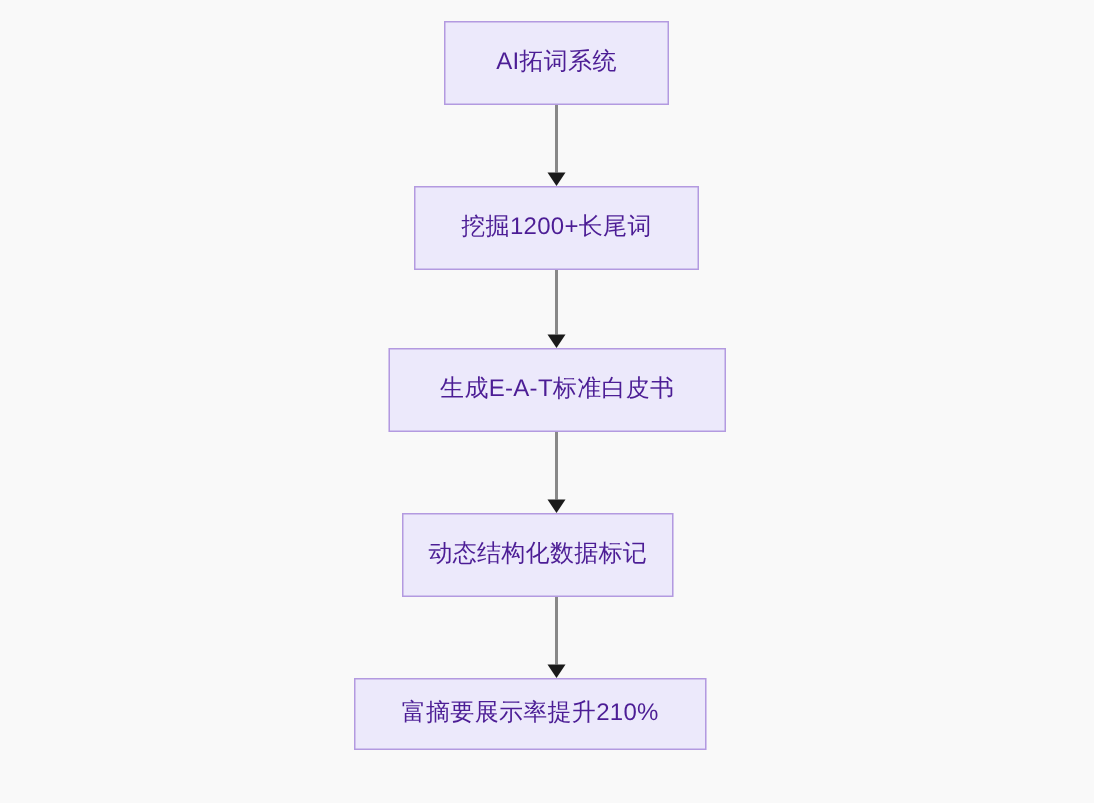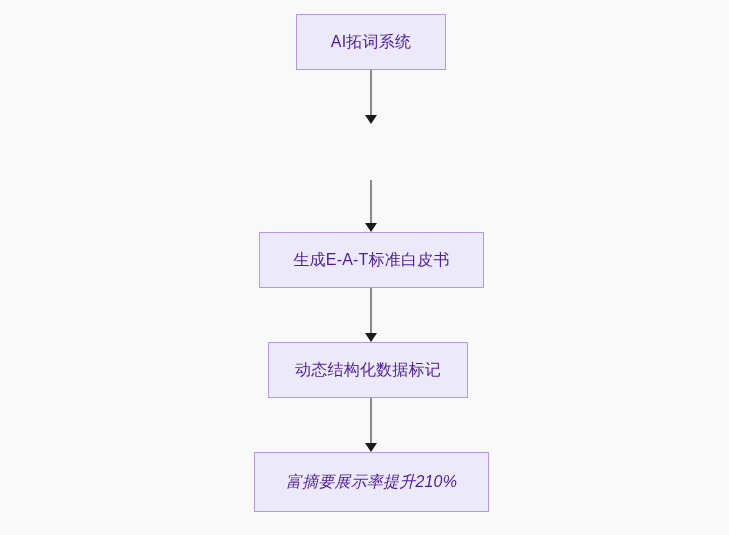--- a/index.html
+++ b/index.html
@@ -67,41 +67,44 @@
 
   <div class="flow-node" style="left:296px; top:14px; width:150px; height:56px;">
     <span class="node-label">AI拓词系统</span>
   </div>
 
   <div class="flow-edge" style="left:361px; top:70px; width:20px; height:54px;">
     <div class="edge-line" style="height:45px;"></div>
     <div class="edge-head"></div>
   </div>
 
+  <div class="flow-node" style="left:276px; top:124px; width:190px; height:56px;">
+    <span class="node-label">挖掘1200+长尾词</span>
+  </div>
 
   <div class="flow-edge" style="left:361px; top:180px; width:20px; height:52px;">
     <div class="edge-line" style="height:43px;"></div>
     <div class="edge-head"></div>
   </div>
 
   <div class="flow-node" style="left:259px; top:232px; width:225px; height:56px;">
     <span class="node-label">生成E-A-T标准白皮书</span>
   </div>
 
   <div class="flow-edge" style="left:361px; top:288px; width:20px; height:54px;">
     <div class="edge-line" style="height:45px;"></div>
     <div class="edge-head"></div>
   </div>
 
-  <div class="flow-node" style="left:268px; top:342px; width:200px; height:56px;">
+  <div class="flow-node" style="left:268px; top:342px; width:181px; height:56px;">
     <span class="node-label">动态结构化数据标记</span>
   </div>
 
   <div class="flow-edge" style="left:361px; top:398px; width:20px; height:54px;">
     <div class="edge-line" style="height:45px;"></div>
     <div class="edge-head"></div>
   </div>
 
-  <div class="flow-node" style="left:254px; top:452px; width:235px; height:60px;font-style:italic;">
+  <div class="flow-node" style="left:236px; top:452px; width:235px; height:48px;">
     <span class="node-label">富摘要展示率提升210%</span>
   </div>
 
 </div>
 
 </body></html>

